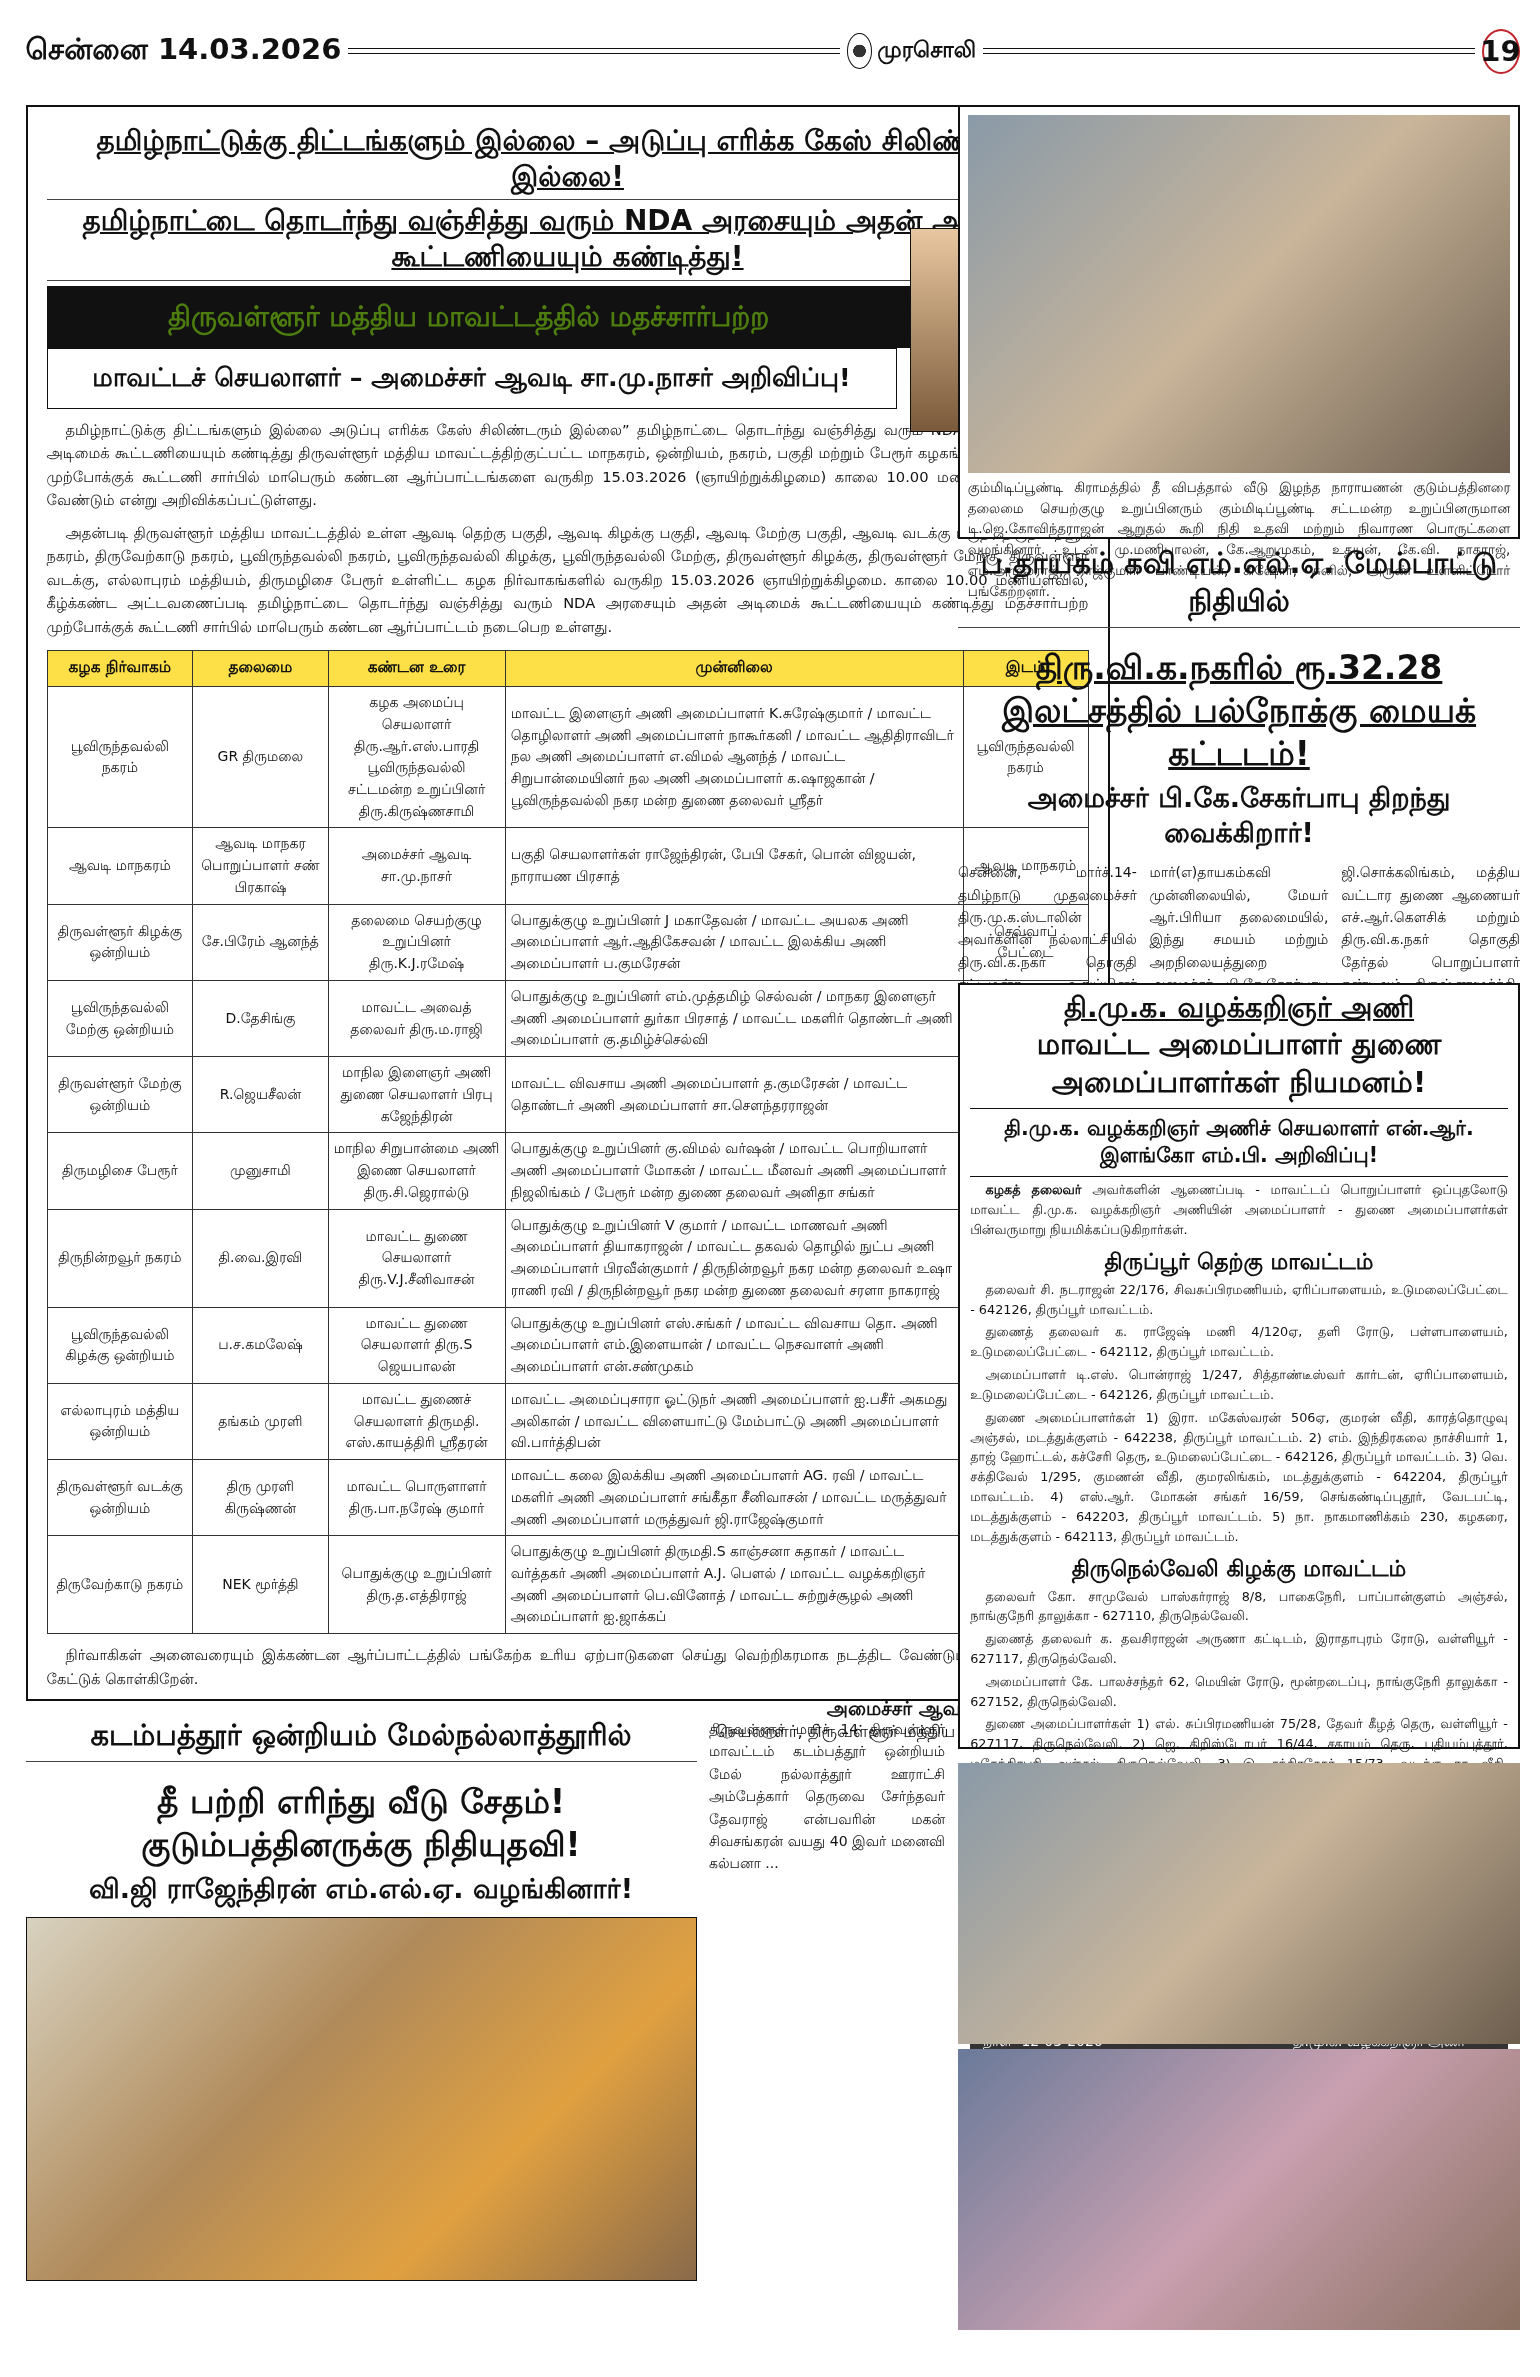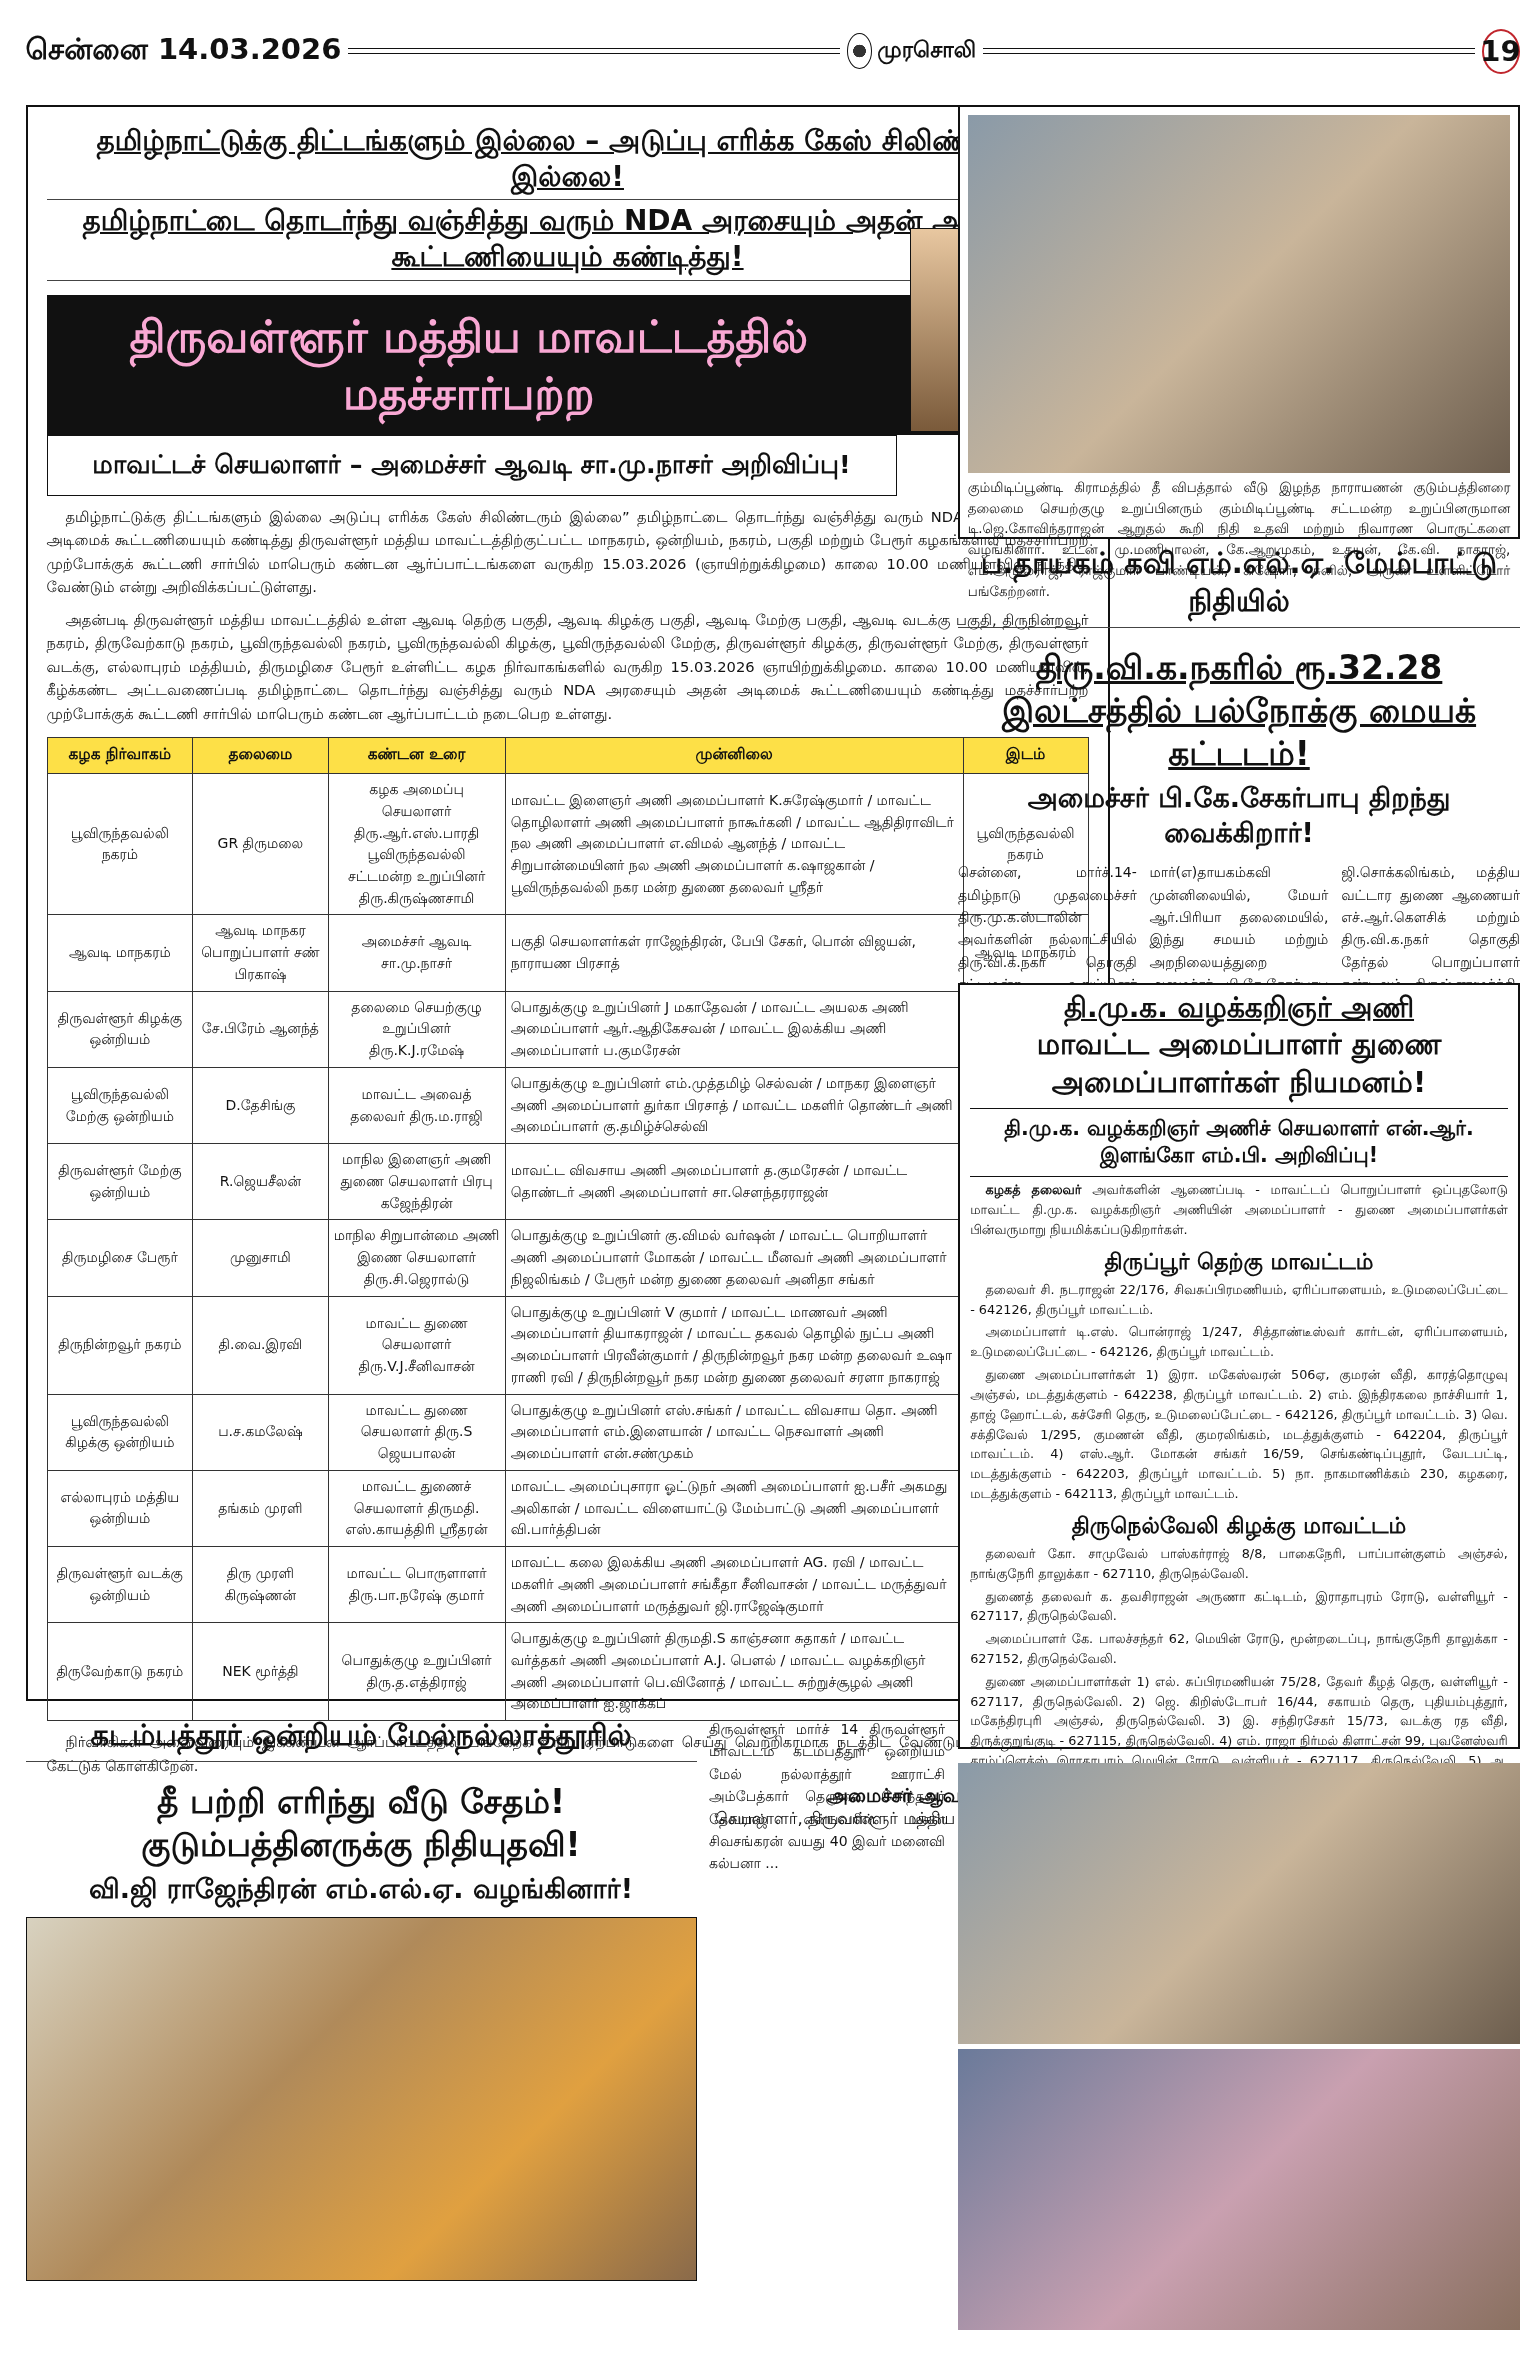--- a/index.html
+++ b/index.html
@@ -6,21 +6,21 @@
   body { width: 1541px; height: 2377px; background: #fff; font-family: "DejaVu Sans", sans-serif; color: #111; position: relative; overflow: hidden; }
   .masthead { position: absolute; left: 25.5px; top: 25.5px; width: 1494px; height: 51px; display: flex; align-items: center; }
   .masthead .date { font-size: 29px; font-weight: bold; white-space: nowrap; }
   .masthead .rule { flex: 1; height: 5.1px; border-top: 1.9px solid #111; border-bottom: 1.9px solid #111; margin: 0 6.4px; }
   .masthead .brand { font-size: 22px; font-weight: bold; display: flex; align-items: center; gap: 5.1px; }
   .masthead .logo { width: 25.5px; height: 36px; border-radius: 50%; border: 1.9px solid #111; background: radial-gradient(circle, #333 30%, #fff 32%); }
   .masthead .pageno { width: 38px; height: 45px; border-radius: 50%; border: 2.6px solid #c0262d; font-size: 29px; font-weight: bold; display: flex; align-items: center; justify-content: center; }
   .box { position: absolute; border: 2.6px solid #111; background: #fff; }
   .lead { left: 25.5px; top: 105px; width: 1084px; height: 1596px; padding: 12.8px 19px; }
   .kicker { font-size: 28px; font-weight: bold; text-decoration: underline; text-align: center; padding: 3.8px 0; border-bottom: 1.3px solid #444; }
-  .banner { background: #111; color: #f9a8d4; text-align: center; font-size: 44px; font-weight: bold; padding: 12.8px 204px 12.8px 6.4px; line-height: 1.3; margin-top: 14px; }
+  .banner { background: #111; color: #4d7c0f; text-align: center; font-size: 28px; font-weight: bold; padding: 12.8px 204px 12.8px 6.4px; line-height: 1.3; margin-top: 5px; }
   .subbox { border: 1.9px solid #111; text-align: center; font-size: 25.5px; font-weight: bold; padding: 12.8px; margin-right: 192px; }
   .portrait { position: absolute; right: 19px; top: 121px; width: 179px; height: 204px; background: linear-gradient(#e8c7a0, #7a5a3a); border: 1.9px solid #111; }
   .para { font-size: 14.7px; line-height: 1.6; text-align: justify; margin-top: 9px; text-indent: 19px; }
   table.sched { width: 100%; border-collapse: collapse; margin-top: 11.5px; font-size: 14px; }
   table.sched th { background: #fde047; font-weight: bold; padding: 7.7px 3.8px; border: 1.3px solid #333; font-size: 15.3px; }
   table.sched td { border: 1.3px solid #333; padding: 5.1px 5.1px; vertical-align: middle; line-height: 1.55; }
   table.sched td.c { text-align: center; }
   .sig { text-align: right; font-size: 19px; font-weight: bold; margin-top: 6.4px; }
   .sig2 { text-align: right; font-size: 16.6px; }
   .right-photo1 { left: 958px; top: 105px; width: 562px; height: 434px; padding: 7.7px; }
@@ -180,20 +180,21 @@
 </section>
 
 <section class="box notice">
   <div class="n-h1">தி.மு.க. வழக்கறிஞர் அணி</div>
   <div class="n-h2">மாவட்ட அமைப்பாளர் துணை அமைப்பாளர்கள் நியமனம்!</div>
   <div class="n-h3">தி.மு.க. வழக்கறிஞர் அணிச் செயலாளர் என்.ஆர். இளங்கோ எம்.பி. அறிவிப்பு!</div>
   <p class="p"><b>கழகத் தலைவர்</b> <span>அவர்களின் ஆணைப்படி - மாவட்டப் பொறுப்பாளர் ஒப்புதலோடு மாவட்ட தி.மு.க. வழக்கறிஞர் அணியின் அமைப்பாளர் - துணை அமைப்பாளர்கள் பின்வருமாறு நியமிக்கப்படுகிறார்கள்.</span></p>
   <div id="notice-sections">
       <div class="sec">திருப்பூர் தெற்கு மாவட்டம்</div>
       <p class="p">தலைவர் சி. நடராஜன் 22/176, சிவசுப்பிரமணியம், ஏரிப்பாளையம், உடுமலைப்பேட்டை - 642126, திருப்பூர் மாவட்டம்.</p>
+      <p class="p">துணைத் தலைவர் க. ராஜேஷ் மணி 4/120ஏ, தளி ரோடு, பள்ளபாளையம், உடுமலைப்பேட்டை - 642112, திருப்பூர் மாவட்டம்.</p>
       <p class="p">அமைப்பாளர் டி.எஸ். பொன்ராஜ் 1/247, சித்தாண்டீஸ்வர் கார்டன், ஏரிப்பாளையம், உடுமலைப்பேட்டை - 642126, திருப்பூர் மாவட்டம்.</p>
       <p class="p">துணை அமைப்பாளர்கள் 1) இரா. மகேஸ்வரன் 506ஏ, குமரன் வீதி, காரத்தொழுவு அஞ்சல், மடத்துக்குளம் - 642238, திருப்பூர் மாவட்டம். 2) எம். இந்திரகலை நாச்சியார் 1, தாஜ் ஹோட்டல், கச்சேரி தெரு, உடுமலைப்பேட்டை - 642126, திருப்பூர் மாவட்டம். 3) வெ. சக்திவேல் 1/295, குமணன் வீதி, குமரலிங்கம், மடத்துக்குளம் - 642204, திருப்பூர் மாவட்டம். 4) எஸ்.ஆர். மோகன் சங்கர் 16/59, செங்கண்டிப்புதூர், வேடபட்டி, மடத்துக்குளம் - 642203, திருப்பூர் மாவட்டம். 5) நா. நாகமாணிக்கம் 230, கழகரை, மடத்துக்குளம் - 642113, திருப்பூர் மாவட்டம்.</p>
       <div class="sec">திருநெல்வேலி கிழக்கு மாவட்டம்</div>
       <p class="p">தலைவர் கோ. சாமுவேல் பாஸ்கர்ராஜ் 8/8, பாகைநேரி, பாப்பான்குளம் அஞ்சல், நாங்குநேரி தாலுக்கா - 627110, திருநெல்வேலி.</p>
       <p class="p">துணைத் தலைவர் க. தவசிராஜன் அருணா கட்டிடம், இராதாபுரம் ரோடு, வள்ளியூர் - 627117, திருநெல்வேலி.</p>
       <p class="p">அமைப்பாளர் கே. பாலச்சந்தர் 62, மெயின் ரோடு, மூன்றடைப்பு, நாங்குநேரி தாலுக்கா - 627152, திருநெல்வேலி.</p>
       <p class="p">துணை அமைப்பாளர்கள் 1) எல். சுப்பிரமணியன் 75/28, தேவர் கீழத் தெரு, வள்ளியூர் - 627117, திருநெல்வேலி. 2) ஜெ. கிறிஸ்டோபர் 16/44, சகாயம் தெரு, புதியம்புத்தூர், மகேந்திரபுரி அஞ்சல், திருநெல்வேலி. 3) இ. சந்திரசேகர் 15/73, வடக்கு ரத வீதி, திருக்குறுங்குடி - 627115, திருநெல்வேலி. 4) எம். ராஜா நிர்மல் கிளாட்சன் 99, புவனேஸ்வரி காம்ப்ளெக்ஸ் இராதாபுரம் மெயின் ரோடு, வள்ளியூர் - 627117, திருநெல்வேலி. 5) அ. இக்னேஷியஸ் பிராங்ளின் 8/5, தெற்கு ரத வீதி, இராதாபுரம், திருநெல்வேலி.</p>
       <div class="sec">தஞ்சை வடக்கு மாவட்டம்</div>
       <p class="p">தஞ்சை வடக்கு மாவட்ட வழக்கறிஞர் அணி துணைத் தலைவராக ஏற்கனவே நியமிக்கப்பட்ட பி. விக்னேஷ் அவருக்குப் பதிலாக எம்.பி. மனோகரன் , (24, எருத்துக்கார தெரு, மருத்துவக்குடி, ஆடுதுறை - 612101, திருவிடைமருதூர் தாலுக்கா, தஞ்சாவூர் மாவட்டம்) அவர்கள்தஞ்சைவடக்குமாவட்டவழக்கறிஞர் அணிதுணைத்தலைவராகநியமிக்கப்படுகிறார்.</p>
     </div>

